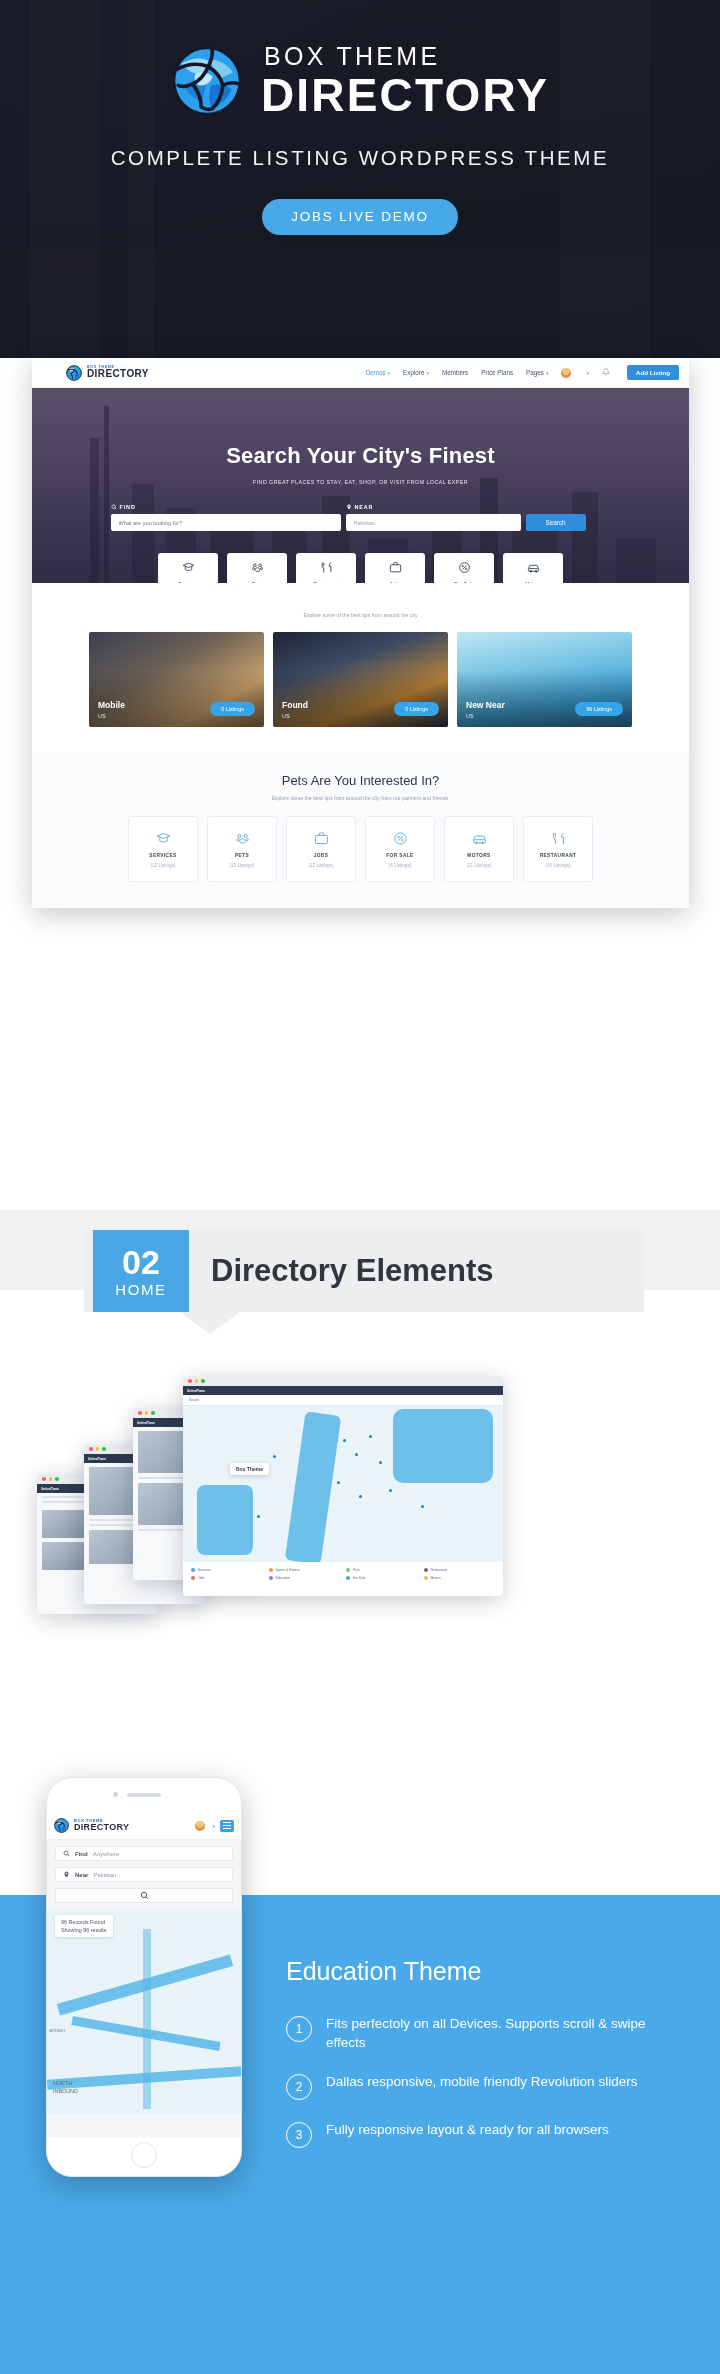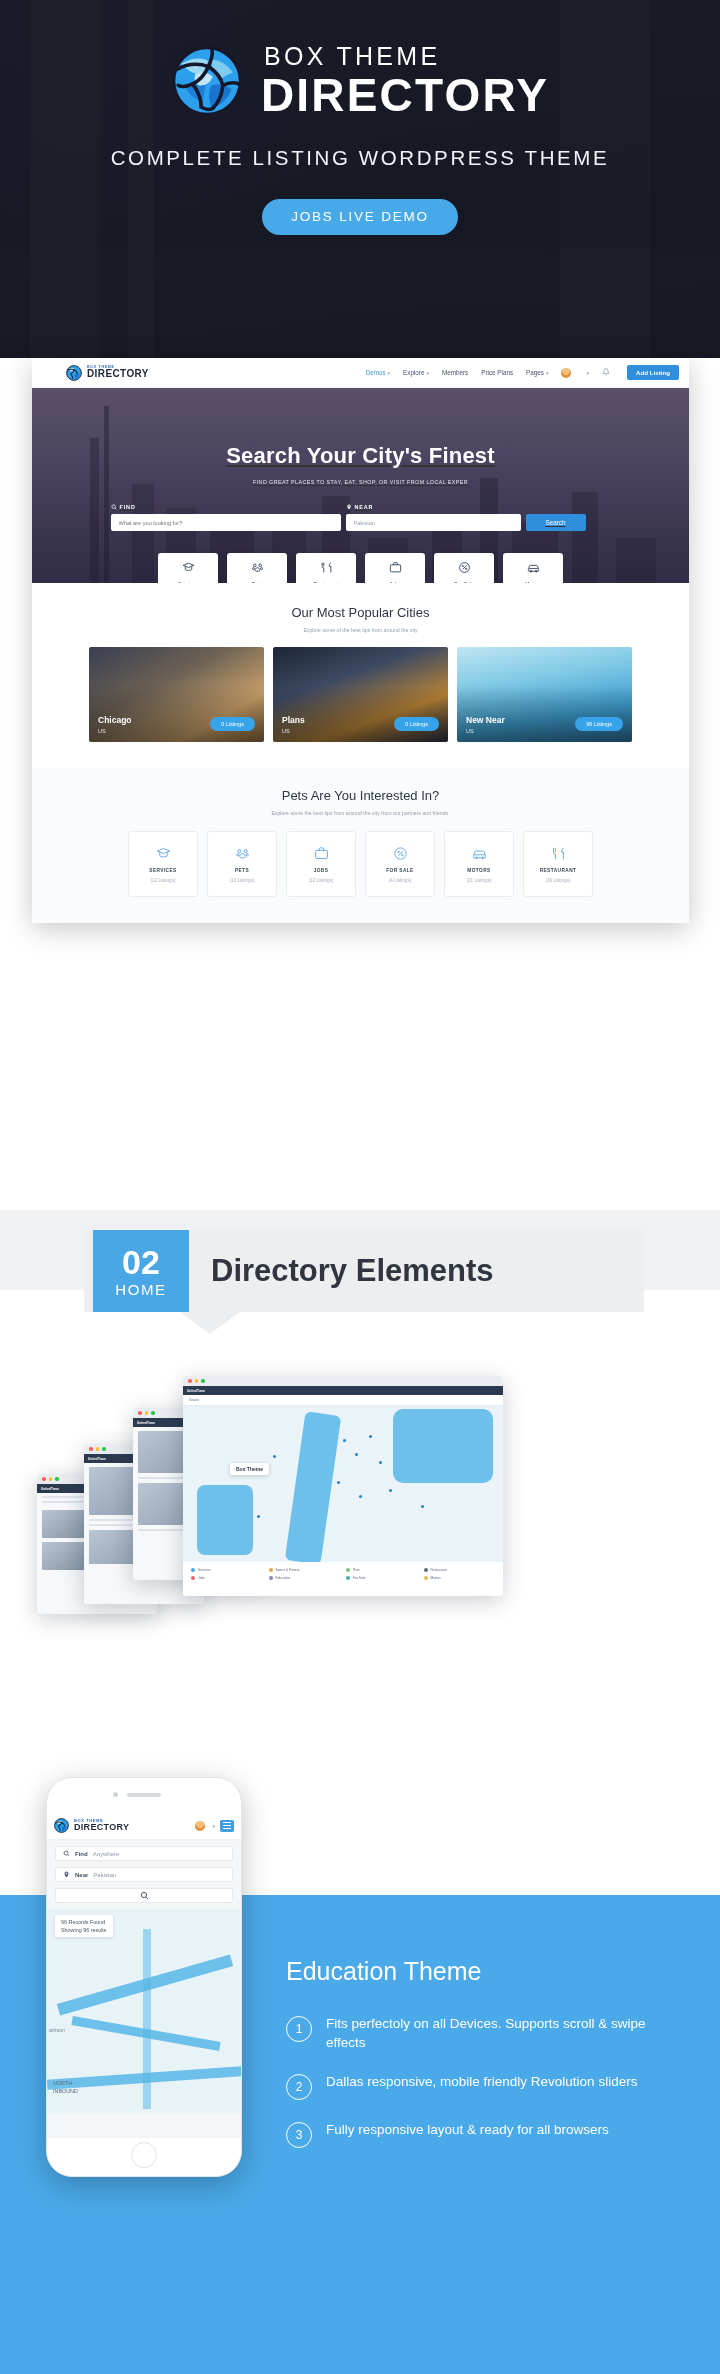--- a/index.html
+++ b/index.html
@@ -90,21 +90,20 @@
     background: #2f8fdd; color: #fff; font-size: 6.2px; font-weight: 700;
     border: none; border-radius: 2px; padding: 4px 9px; cursor: pointer;
     margin-left: 4px;
   }
 
   .site-hero {
     position: relative; height: 195px; overflow: hidden;
     background:
       linear-gradient(180deg, rgba(60,52,80,0.62), rgba(42,38,62,0.55)),
       linear-gradient(180deg, #8c7d94 0%, #6e6382 35%, #4c4562 70%, #3b3550 100%);
-    text-decoration: underline;
   }
   .city-sky { position: absolute; inset: 0; }
   .city-sky i { position: absolute; display: block; background: rgba(20,18,32,0.42); }
   .site-hero-txt { position: relative; z-index: 3; text-align: center; padding-top: 55px; }
   .site-hero-h1 {
     color: #ffffff; font-size: 22px; font-weight: 700; letter-spacing: 0.2px;
   }
   .site-hero-sub {
     color: #e8e6f0; font-size: 5.3px; letter-spacing: 0.45px; margin-top: 10px;
   }
@@ -512,32 +511,31 @@
               <circle cx="7" cy="19" r="1.6"></circle>
               <circle cx="17" cy="19" r="1.6"></circle>
             </svg>
         </span>
         <span class="cat-lb">Motors</span>
       </div>
     </div>
   </div>
 
   <div class="site-white">
-    <div class="sw-h2">Our Most Popular Cities</div>
     <div class="sw-sub">Explore some of the best tips from around the city</div>
     <div class="city-row">
       <div class="city-card cc1">
         <span class="cc-shade"></span>
-        <span class="cc-name">Chicago</span>
+        <span class="cc-name">Mobile</span>
         <span class="cc-country">US</span>
         <span class="cc-badge">0 Listings</span>
       </div>
       <div class="city-card cc2">
         <span class="cc-shade"></span>
-        <span class="cc-name">Plans</span>
+        <span class="cc-name">Found</span>
         <span class="cc-country">US</span>
         <span class="cc-badge">0 Listings</span>
       </div>
       <div class="city-card cc3">
         <span class="cc-shade"></span>
         <span class="cc-name">New Near</span>
         <span class="cc-country">US</span>
         <span class="cc-badge">96 Listings</span>
       </div>
     </div>

